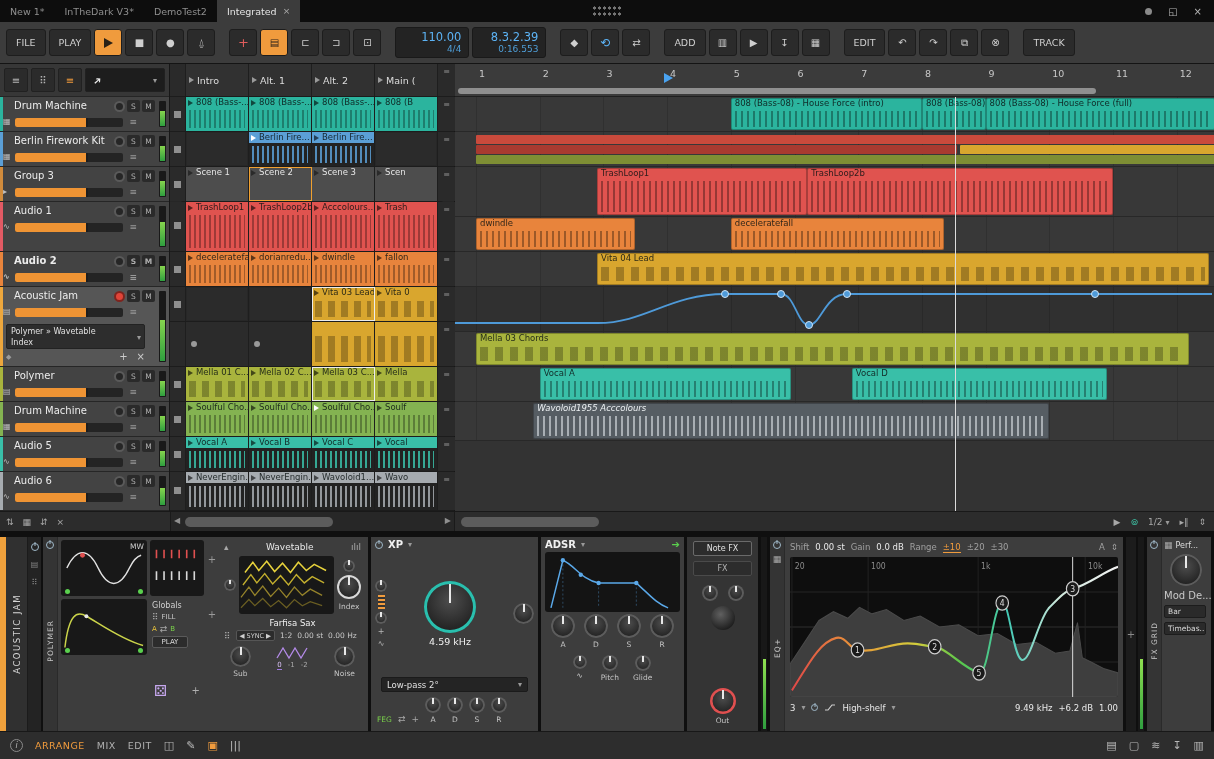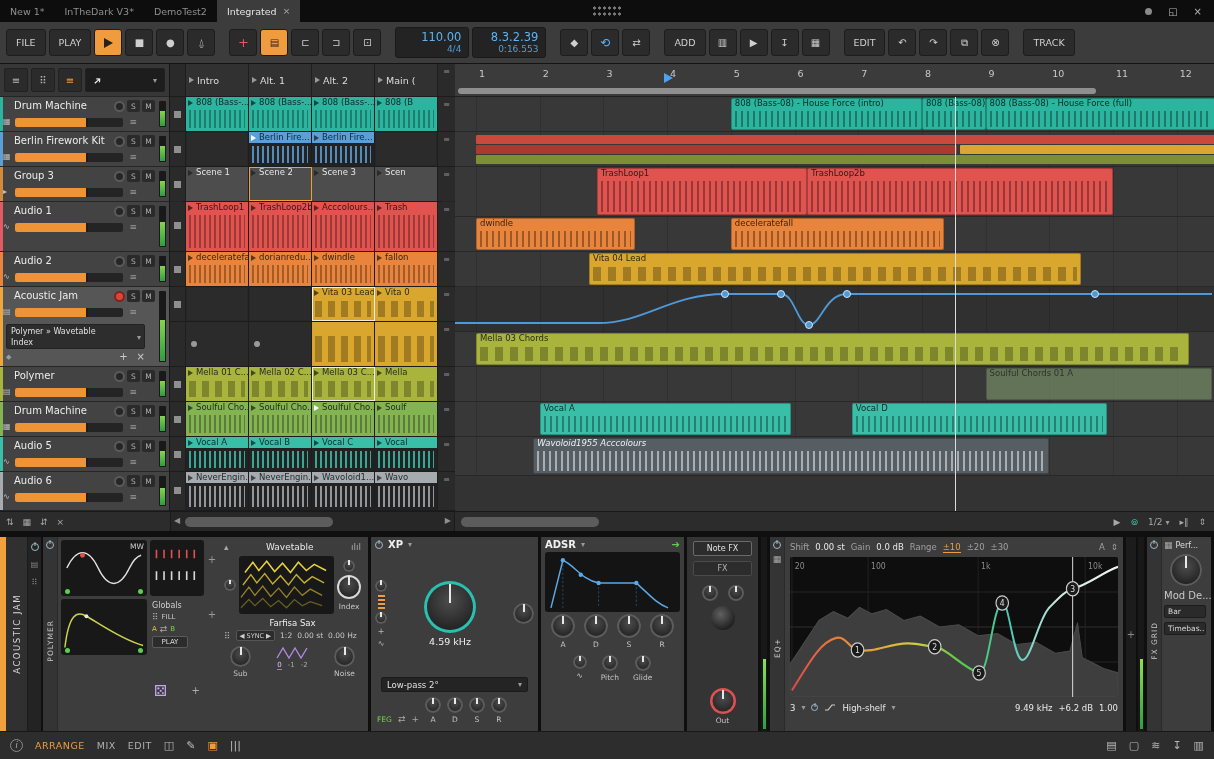--- a/index.html
+++ b/index.html
@@ -400,21 +400,21 @@
               <span class="tbtn">S</span>
               <span class="tbtn">M</span>
             </div>
             <span class="tico">∿</span>
             <div class="sld">
               <i class="sfill" style="width: 68%;"></i>
             </div>
             <span class="tburger">≡</span>
             <div class="vu"></div>
           </div>
-          <div class="trk" style="height: 35px;">
+          <div class="trk" style="height: 35px; font-weight: bold;">
             <i class="tcolor" style="background: rgb(232, 132, 60);"></i>
             <div class="tname">Audio 2</div>
             <div class="tbtns">
               <span class="arm"></span>
               <span class="tbtn">S</span>
               <span class="tbtn">M</span>
             </div>
             <span class="tico">∿</span>
             <div class="sld">
               <i class="sfill" style="width: 68%;"></i>
@@ -828,42 +828,37 @@
           </div>
           <div class="arow" style="height: 35px;">
             <div class="clip wave" style="left: 21px; width: 159.25px; --c: #e8843c;">
               <span class="clbl">dwindle</span>
             </div>
             <div class="clip wave" style="left: 275.8px; width: 213.395px; --c: #e8843c;">
               <span class="clbl">deceleratefall</span>
             </div>
           </div>
           <div class="arow" style="height: 35px;">
-            <div class="clip notes" style="left: 134px; width: 492px; --c: #d9a62e;">
+            <div class="clip notes" style="left: 142px; width: 612px; --c: #d9a62e;">
               <span class="clbl">Vita 04 Lead</span>
             </div>
           </div>
           <div class="arow lane" style="height: 45px;">
             <div class="autosvg"><svg width="757" height="43" viewBox="0 0 757 43" preserveAspectRatio="none">
                 <path d="M0,36 L143,36 C190,36 215,7 270,7 L326,7 C340,7 342,38 354,38 C366,38 370,7 392,7 L640,7 L757,7" fill="none" stroke="#4e9ad9" stroke-width="1.8"></path>
                 <circle cx="270" cy="7" r="3.5" fill="#4e9ad9" stroke="#cfe4f5" stroke-width="1"></circle>
                 <circle cx="326" cy="7" r="3.5" fill="#4e9ad9" stroke="#cfe4f5" stroke-width="1"></circle>
                 <circle cx="354" cy="38" r="3.5" fill="#4e9ad9" stroke="#cfe4f5" stroke-width="1"></circle>
                 <circle cx="392" cy="7" r="3.5" fill="#4e9ad9" stroke="#cfe4f5" stroke-width="1"></circle>
                 <circle cx="640" cy="7" r="3.5" fill="#4e9ad9" stroke="#cfe4f5" stroke-width="1"></circle>
               </svg></div>
           </div>
           <div class="arow" style="height: 35px;">
             <div class="clip notes" style="left: 21px; width: 713.44px; --c: #a9b43d;">
               <span class="clbl">Mella 03 Chords</span>
-            </div>
-          </div>
-          <div class="arow" style="height: 35px;">
-            <div class="clip faded" style="left: 530.6px; width: 226.135px; --c: #8fae77;">
-              <span class="clbl">Soulful Chords 01 A</span>
             </div>
           </div>
           <div class="arow" style="height: 35px;">
             <div class="clip wave" style="left: 84.7px; width: 251.615px; --c: #39bfa8;">
               <span class="clbl">Vocal A</span>
             </div>
             <div class="clip wave" style="left: 396.83px; width: 254.8px; --c: #39bfa8;">
               <span class="clbl">Vocal D</span>
             </div>
           </div>

